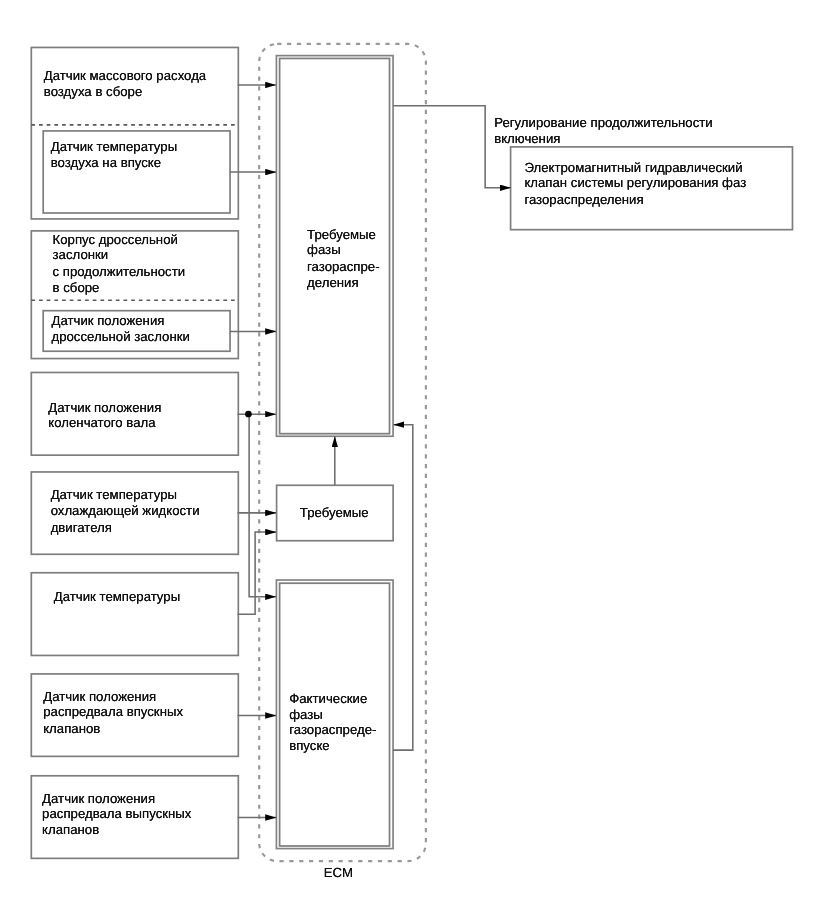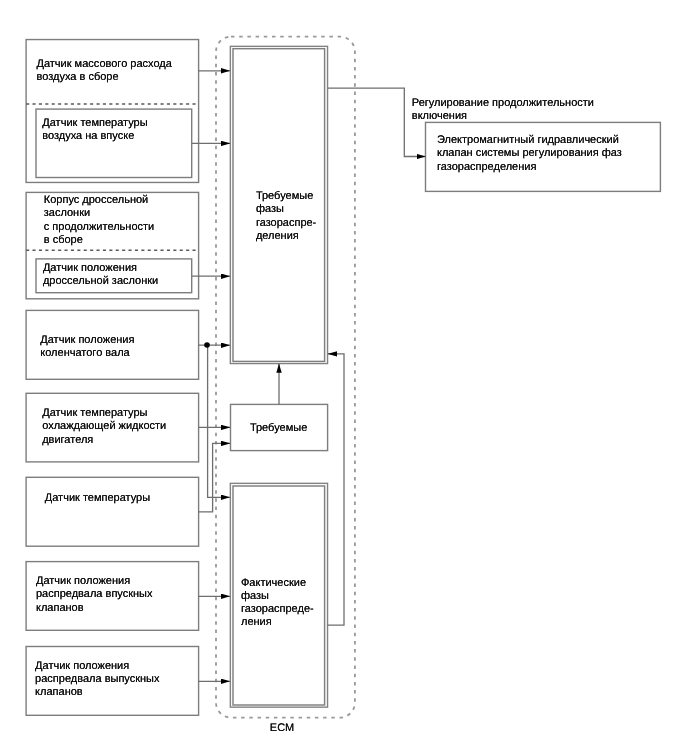--- a/index.html
+++ b/index.html
@@ -99,21 +99,21 @@
 клапанов</div>
 
 <div class="lbl" style="left:239.9px;top:190.0px;margin-left:16px;">Требуемые
 фазы
 газораспре-
 деления</div>
 <div class="lbl" style="left:249.9px;top:422.4px;">Требуемые</div>
 <div class="lbl" style="left:241.0px;top:576.5px;">Фактические
 фазы
 газораспреде-
-ления</div>
+впуске</div>
 
 <div class="lbl" style="left:411.8px;top:97px;">Регулирование продолжительности
 включения</div>
 <div class="lbl" style="left:437.0px;top:134.2px;">Электромагнитный гидравлический
 клапан системы регулирования фаз
 газораспределения</div>
 <div class="lbl" style="left:269.8px;top:722.45px;text-align:center;">ECM</div>
 
 </div>
 

